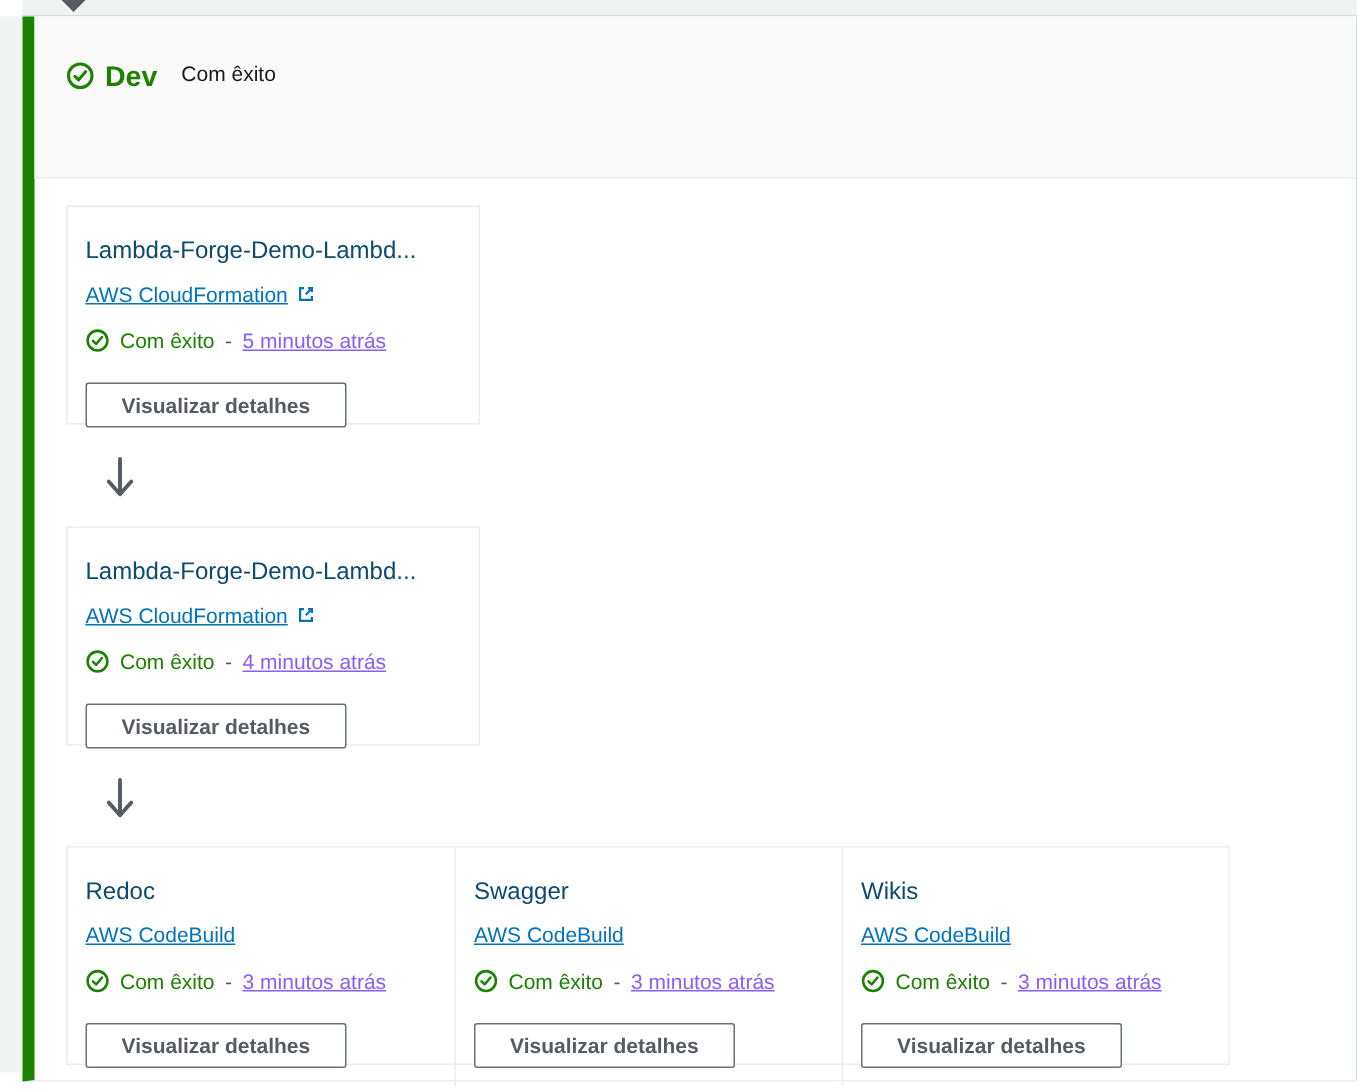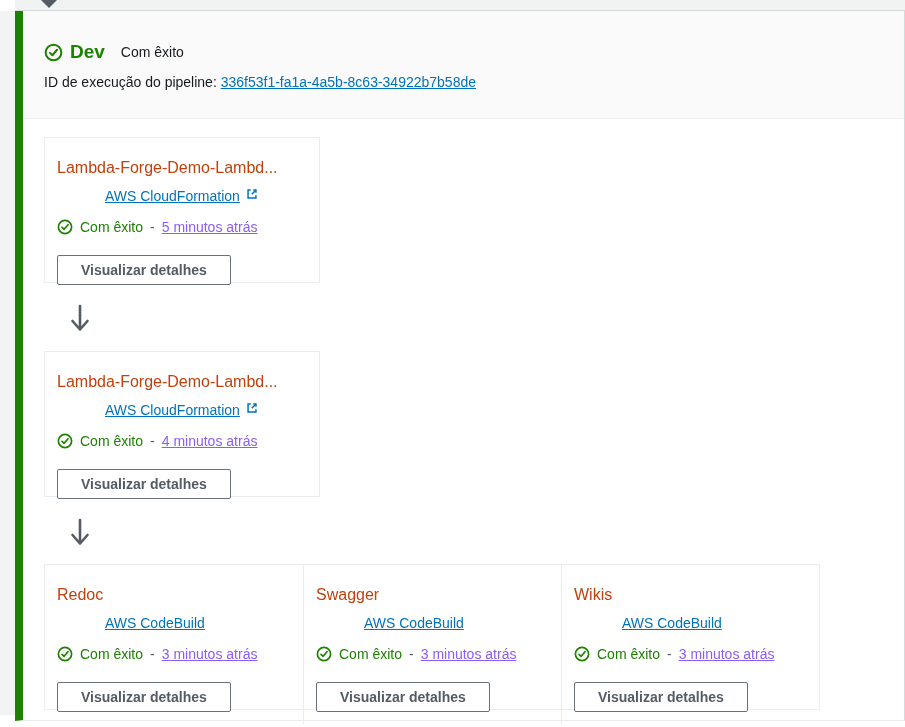--- a/index.html
+++ b/index.html
@@ -45,21 +45,21 @@
     border-bottom: 1px solid #eaeded;
   }
   .stage-header {
     position: absolute; left: 0; top: 0;
     width: 881px; height: 108px;
     background: #fafafa;
     border-bottom: 1px solid #eaeded;
   }
   .stage-title-row {
     position: absolute; left: 21px; top: 30px;
-    display: flex; align-items: center;
+    display: flex; align-items: flex-start;
   }
   .stage-name {
     margin-left: 7px;
     font-size: 19px; font-weight: 700; color: #1d8102;
   }
   .stage-status {
     margin-left: 16px;
     font-size: 14px; color: #16191f;
   }
   .stage-exec-row {
@@ -77,31 +77,31 @@
     width: 276px; height: 146px;
     background: #ffffff;
     border: 1px solid #eaeded;
     padding: 14px 12px 12px 12px;
   }
   .card-one { left: 21px; top: 126px; }
   .card-two { left: 21px; top: 340px; }
 
   .card-title {
     margin-top: 6px;
-    font-size: 16px; line-height: 20px; color: #c2410c;
+    font-size: 16px; line-height: 20px; color: #0c4a6e;
     white-space: nowrap; overflow: hidden;
   }
   .provider-row {
     margin-top: 9px;
     display: flex; align-items: center;
     font-size: 14px; line-height: 18px;
   }
   .provider-link {
     color: #0073bb; text-decoration: underline; cursor: pointer;
-    display: inline-flex;  margin-left: 48px;
+    display: inline-flex; align-items: center;
   }
   .ext-icon { margin-left: 5px; display: inline-block; }
   .status-row {
     margin-top: 14px;
     display: flex; align-items: center;
     font-size: 14px;
   }
   .status-text { margin-left: 7px; color: #1d8102; }
   .status-sep { margin: 0 7px; color: #545b64; }
   .time-link { color: #8b5cf6; text-decoration: underline; cursor: pointer; }
@@ -152,25 +152,20 @@
   <div class="stage">
 
     <div class="stage-header">
       <div class="stage-title-row">
         <svg width="19" height="19" viewBox="0 0 16 16">
           <circle cx="8" cy="8" r="6.6" fill="none" stroke="#1d8102" stroke-width="1.7"></circle>
           <path d="M5 8.3 L7.1 10.3 L11 5.7" fill="none" stroke="#1d8102" stroke-width="1.7" stroke-linecap="round" stroke-linejoin="round"></path>
         </svg>
         <span class="stage-name">Dev</span>
         <span class="stage-status">Com êxito</span>
-      </div>
-      <div class="stage-exec-row">
-        <span>ID de execução do pipeline:</span>
-        <span> </span>
-        <a class="exec-id-link">336f53f1-fa1a-4a5b-8c63-34922b7b58de</a>
       </div>
     </div>
 
     <div class="action-card card-one">
       <div class="card-title">Lambda-Forge-Demo-Lambd...</div>
       <div class="provider-row">
         <a class="provider-link">
           <span>AWS CloudFormation</span>
           <svg class="ext-icon" width="14" height="14" viewBox="0 0 16 16">
             <path d="M6.5 3.5 H3.5 V12.5 H12.5 V9.5" fill="none" stroke="#0073bb" stroke-width="1.7"></path>

